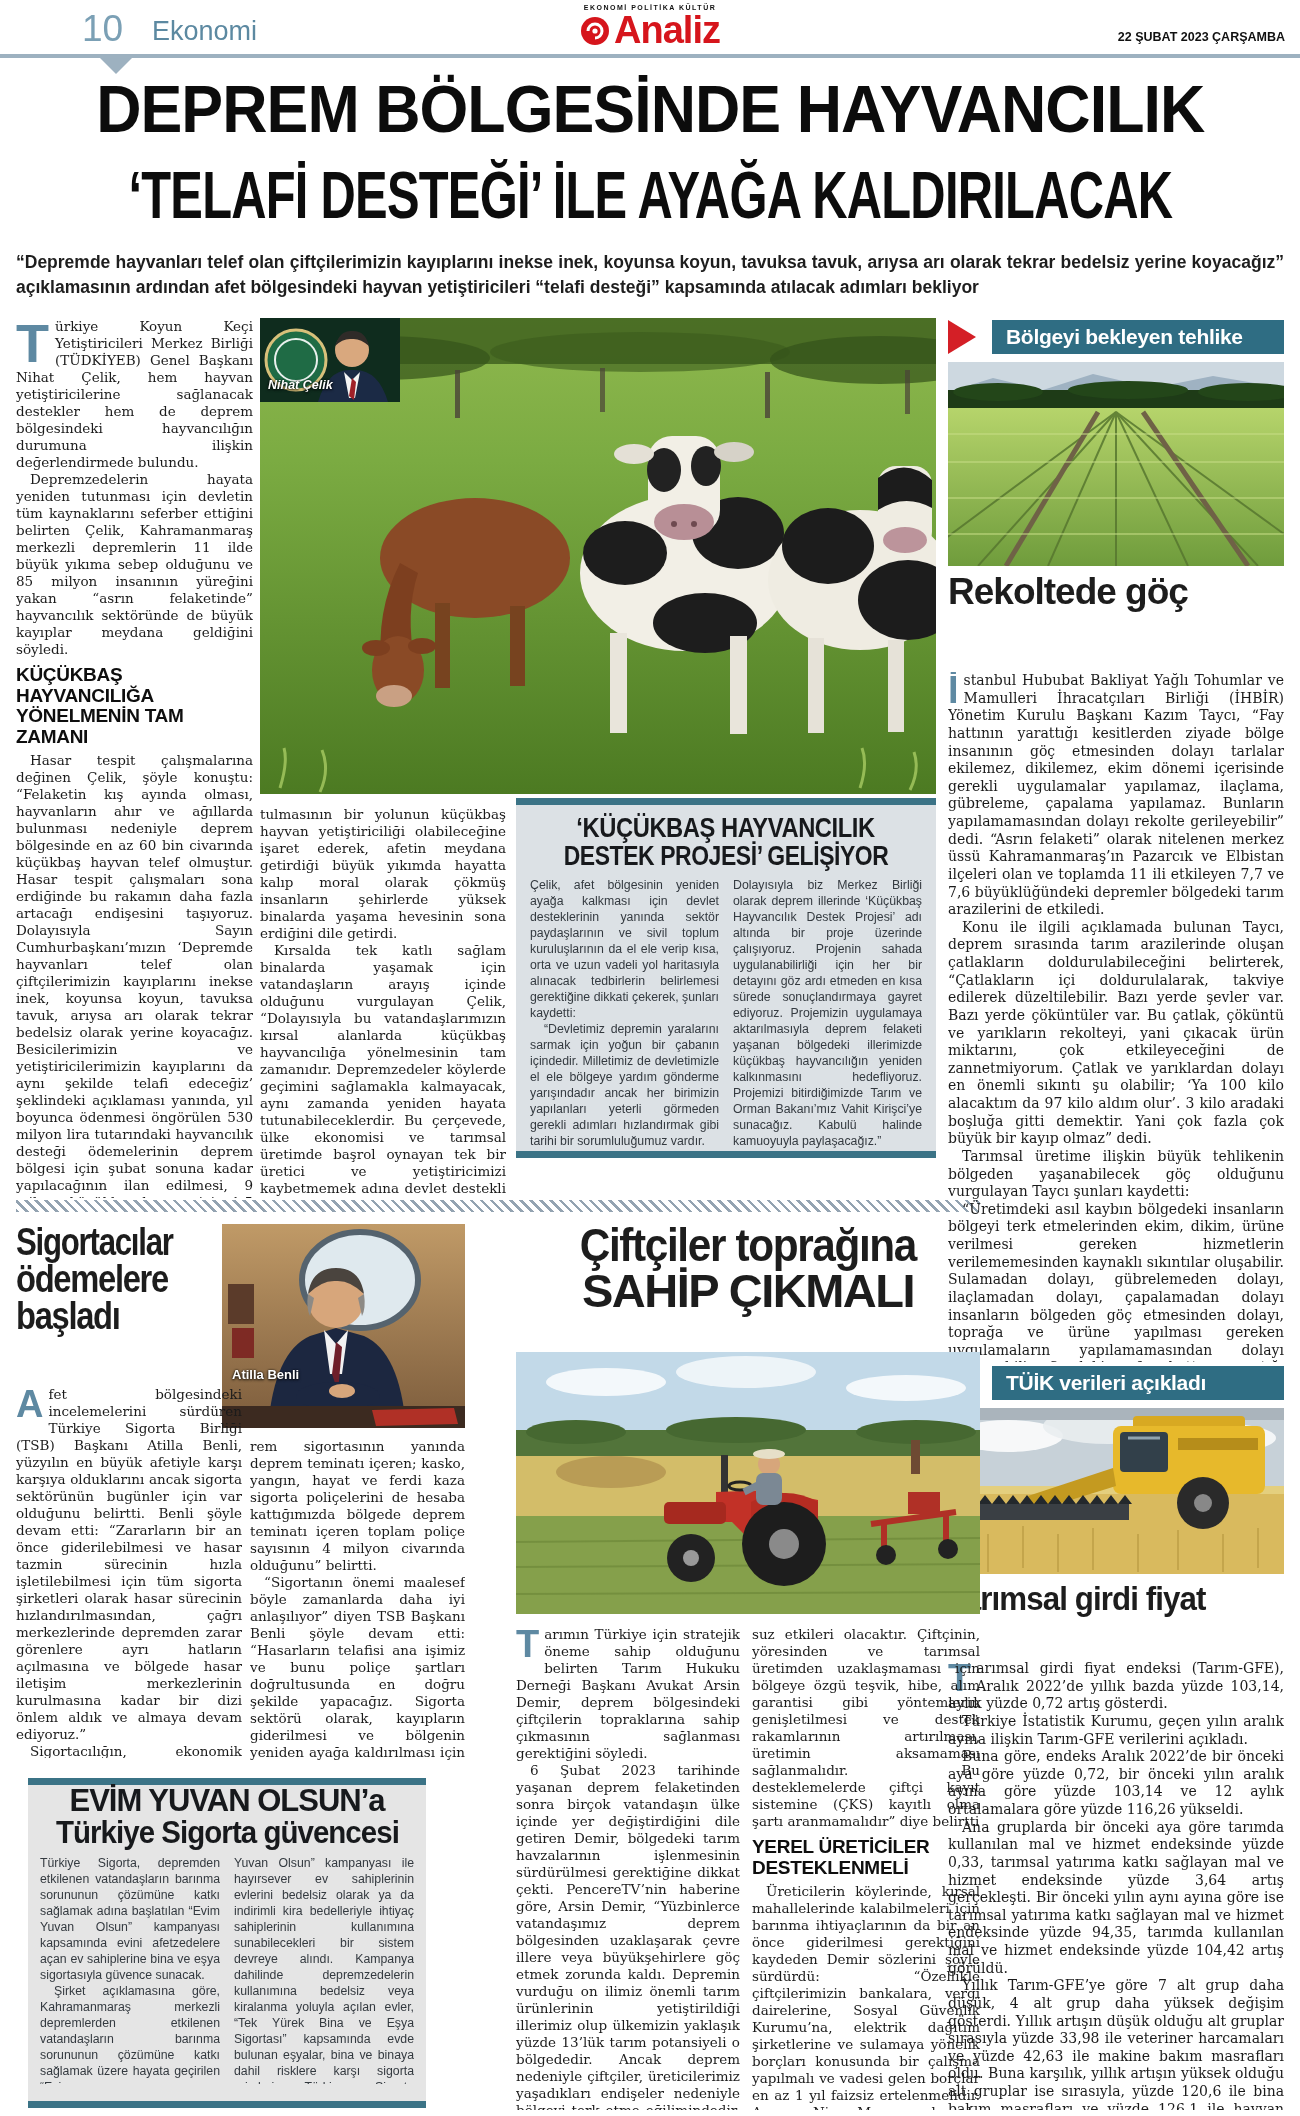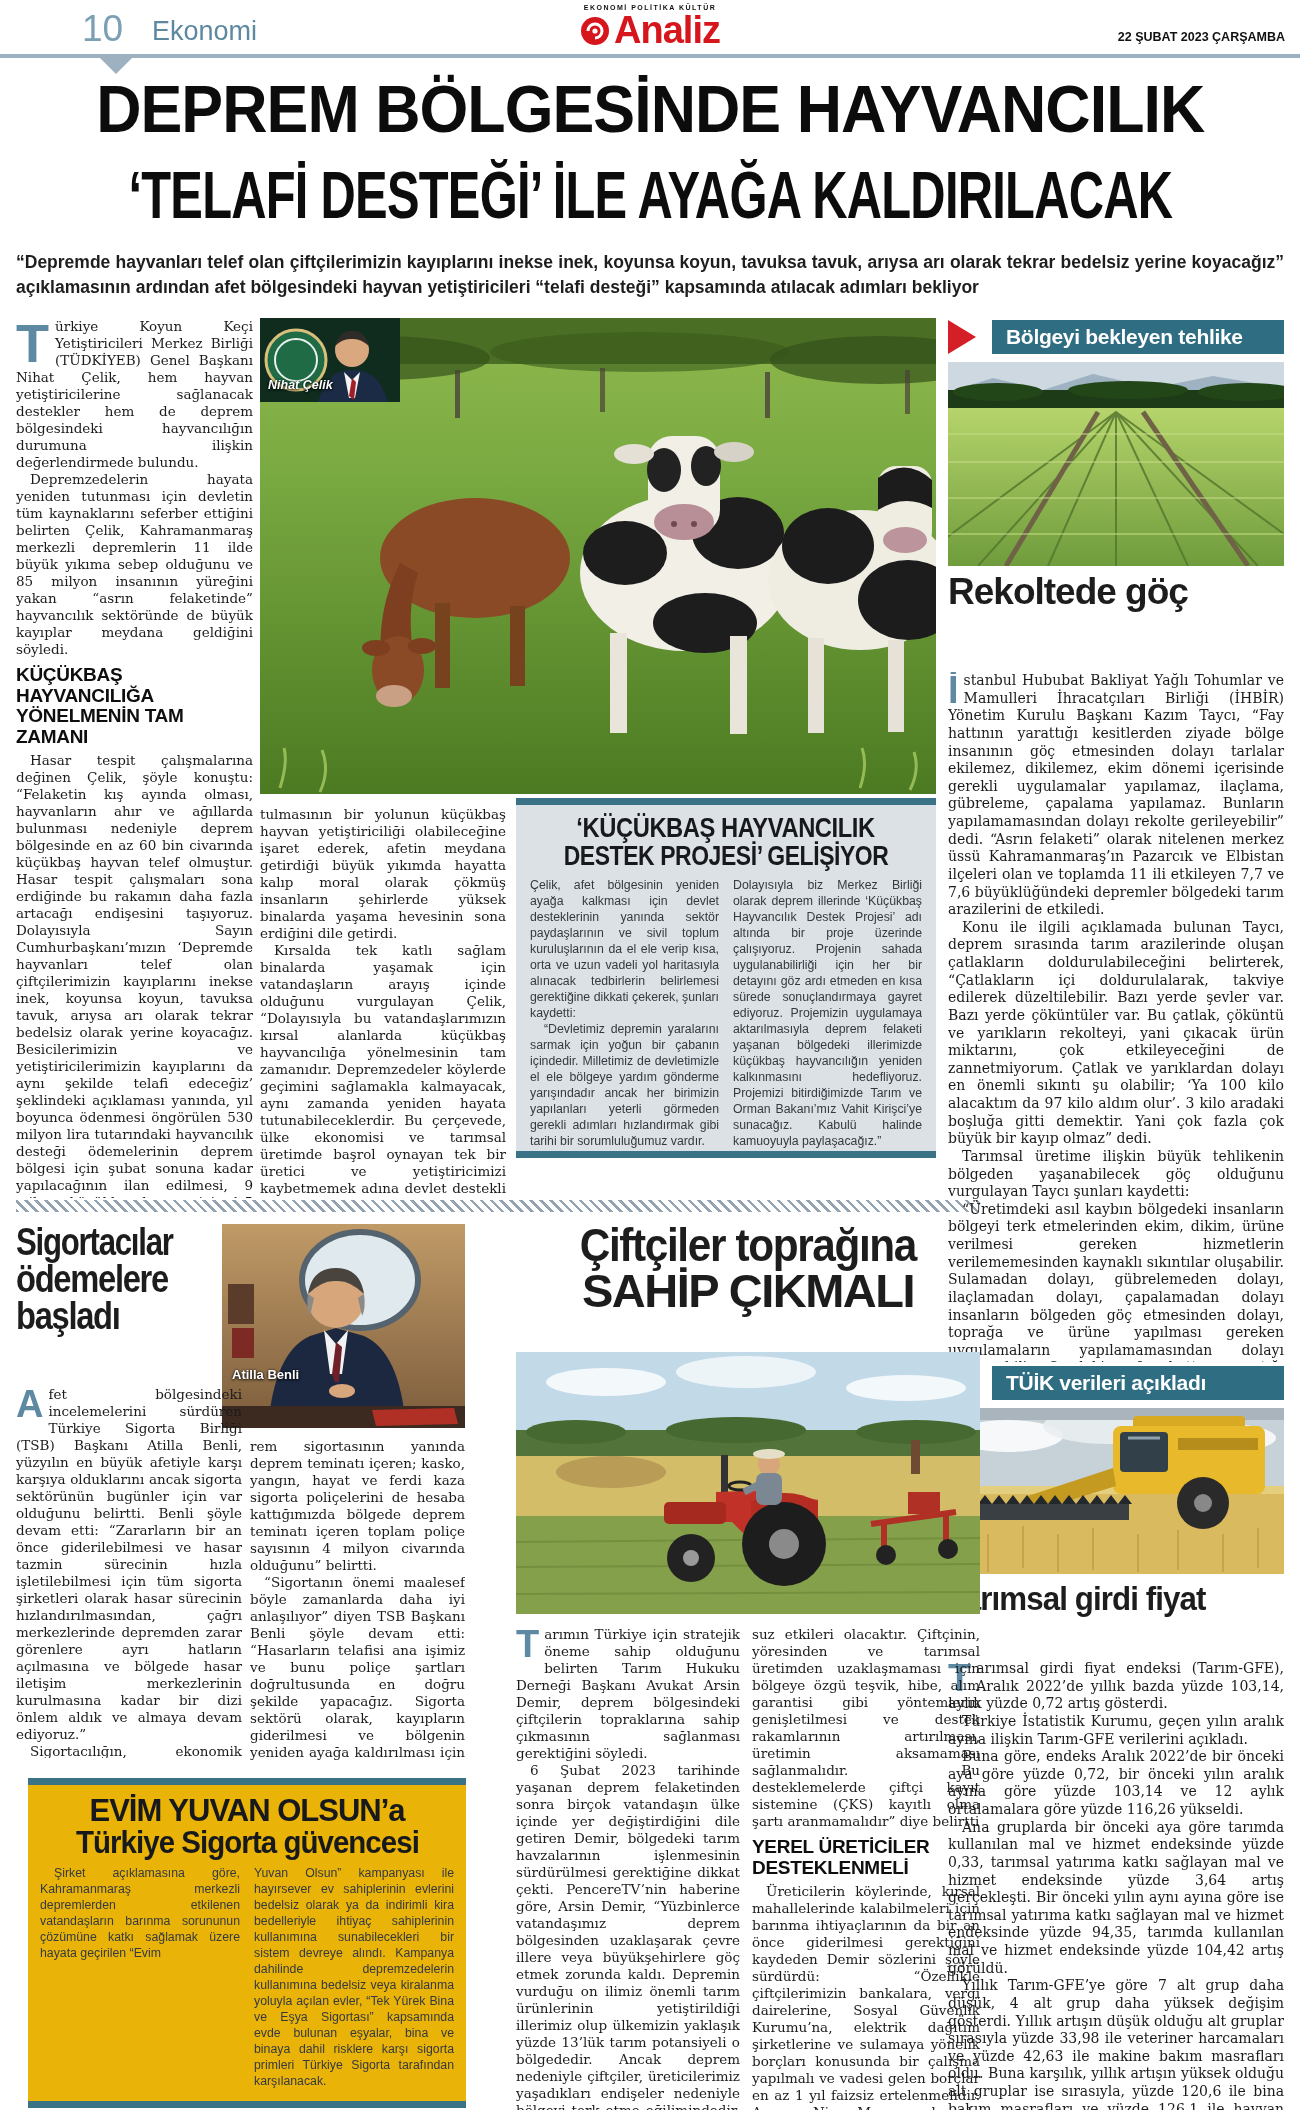--- a/index.html
+++ b/index.html
@@ -334,27 +334,28 @@
   </div>
   <div class="abs serif" style="left:16px;top:1386px;width:226px;height:372px;">
     <p class="bp"><span class="dropcap sm">A</span><span>fet bölgesindeki incelemelerini sürdüren Türkiye Sigorta Birliği (TSB) Başkanı Atilla Benli, yüzyılın en büyük afetiyle karşı karşıya olduklarını ancak sigorta sektörünün bugünler için var olduğunu belirtti. Benli şöyle devam etti: “Zararların bir an önce giderilebilmesi ve hasar tazmin sürecinin hızla işletilebilmesi için tüm sigorta şirketleri olarak hasar sürecinin hızlandırılmasından, çağrı merkezlerinde depremden zarar görenlere ayrı hatların açılmasına ve bölgede hasar iletişim merkezlerinin kurulmasına kadar bir dizi önlem aldık ve almaya devam ediyoruz.”</span></p>
     <p class="bp ind">Sigortacılığın, ekonomik sürdürülebilirliğin sağlanmasında en önemli sektör konumunda olduğunu ifade eden Benli, “Zorunlu dep-</p>
   </div>
   <div class="abs serif" style="left:250px;top:1438px;width:215px;height:322px;">
     <p class="bp">rem sigortasının yanında deprem teminatı içeren; kasko, yangın, hayat ve ferdi kaza sigorta poliçelerini de hesaba kattığımızda bölgede deprem teminatı içeren toplam poliçe sayısının 4 milyon civarında olduğunu” belirtti.</p>
     <p class="bp ind">“Sigortanın önemi maalesef böyle zamanlarda daha iyi anlaşılıyor” diyen TSB Başkanı Benli şöyle devam etti: “Hasarların telafisi ana işimiz ve bunu poliçe şartları doğrultusunda en doğru şekilde yapacağız. Sigorta sektörü olarak, kayıpların giderilmesi ve bölgenin yeniden ayağa kaldırılması için başlatılan seferberlikte üzerimize düşen görevleri birlik ruhu ile yerine getiriyoruz ve getirmeye devam edeceğiz.”</p>
   </div>
 
-  <div class="abs graybox" style="left:28px;top:1778px;width:438px;height:330px;background:#eab308;padding:10px 12px;">
+  <div class="abs graybox" style="left:28px;top:1778px;width:398px;height:330px;background:#e5e5e5;padding:0 12px;">
     <div class="boxtitle" style="font-size:31px;letter-spacing:-1px;">
       <div><span style="display:inline-block;white-space:nowrap;">EVİM YUVAN OLSUN’a</span></div>
       <div><span style="display:inline-block;white-space:nowrap;transform:scaleX(.95);">Türkiye Sigorta güvencesi</span></div>
     </div>
     <div class="boxcols">
       <div class="sansbody" style="height:228px;">
+        <p class="bp">Türkiye Sigorta, depremden etkilenen vatandaşların barınma sorununun çözümüne katkı sağlamak adına başlatılan “Evim Yuvan Olsun” kampanyası kapsamında evini afetzedelere açan ev sahiplerine bina ve eşya sigortasıyla güvence sunacak.</p>
         <p class="bp ind">Şirket açıklamasına göre, Kahramanmaraş merkezli depremlerden etkilenen vatandaşların barınma sorununun çözümüne katkı sağlamak üzere hayata geçirilen “Evim</p>
       </div>
       <div class="sansbody" style="height:228px;">
         <p class="bp">Yuvan Olsun” kampanyası ile hayırsever ev sahiplerinin evlerini bedelsiz olarak ya da indirimli kira bedelleriyle ihtiyaç sahiplerinin kullanımına sunabilecekleri bir sistem devreye alındı. Kampanya dahilinde depremzedelerin kullanımına bedelsiz veya kiralanma yoluyla açılan evler, “Tek Yürek Bina ve Eşya Sigortası” kapsamında evde bulunan eşyalar, bina ve binaya dahil risklere karşı sigorta primleri Türkiye Sigorta tarafından karşılanacak.</p>
       </div>
     </div>
   </div>
 
   <div class="abs atitle center" style="left:516px;top:1222px;width:464px;font-size:47px;letter-spacing:-1.5px;">
     <div><span style="transform:scaleX(.9);">Çiftçiler toprağına</span></div>

